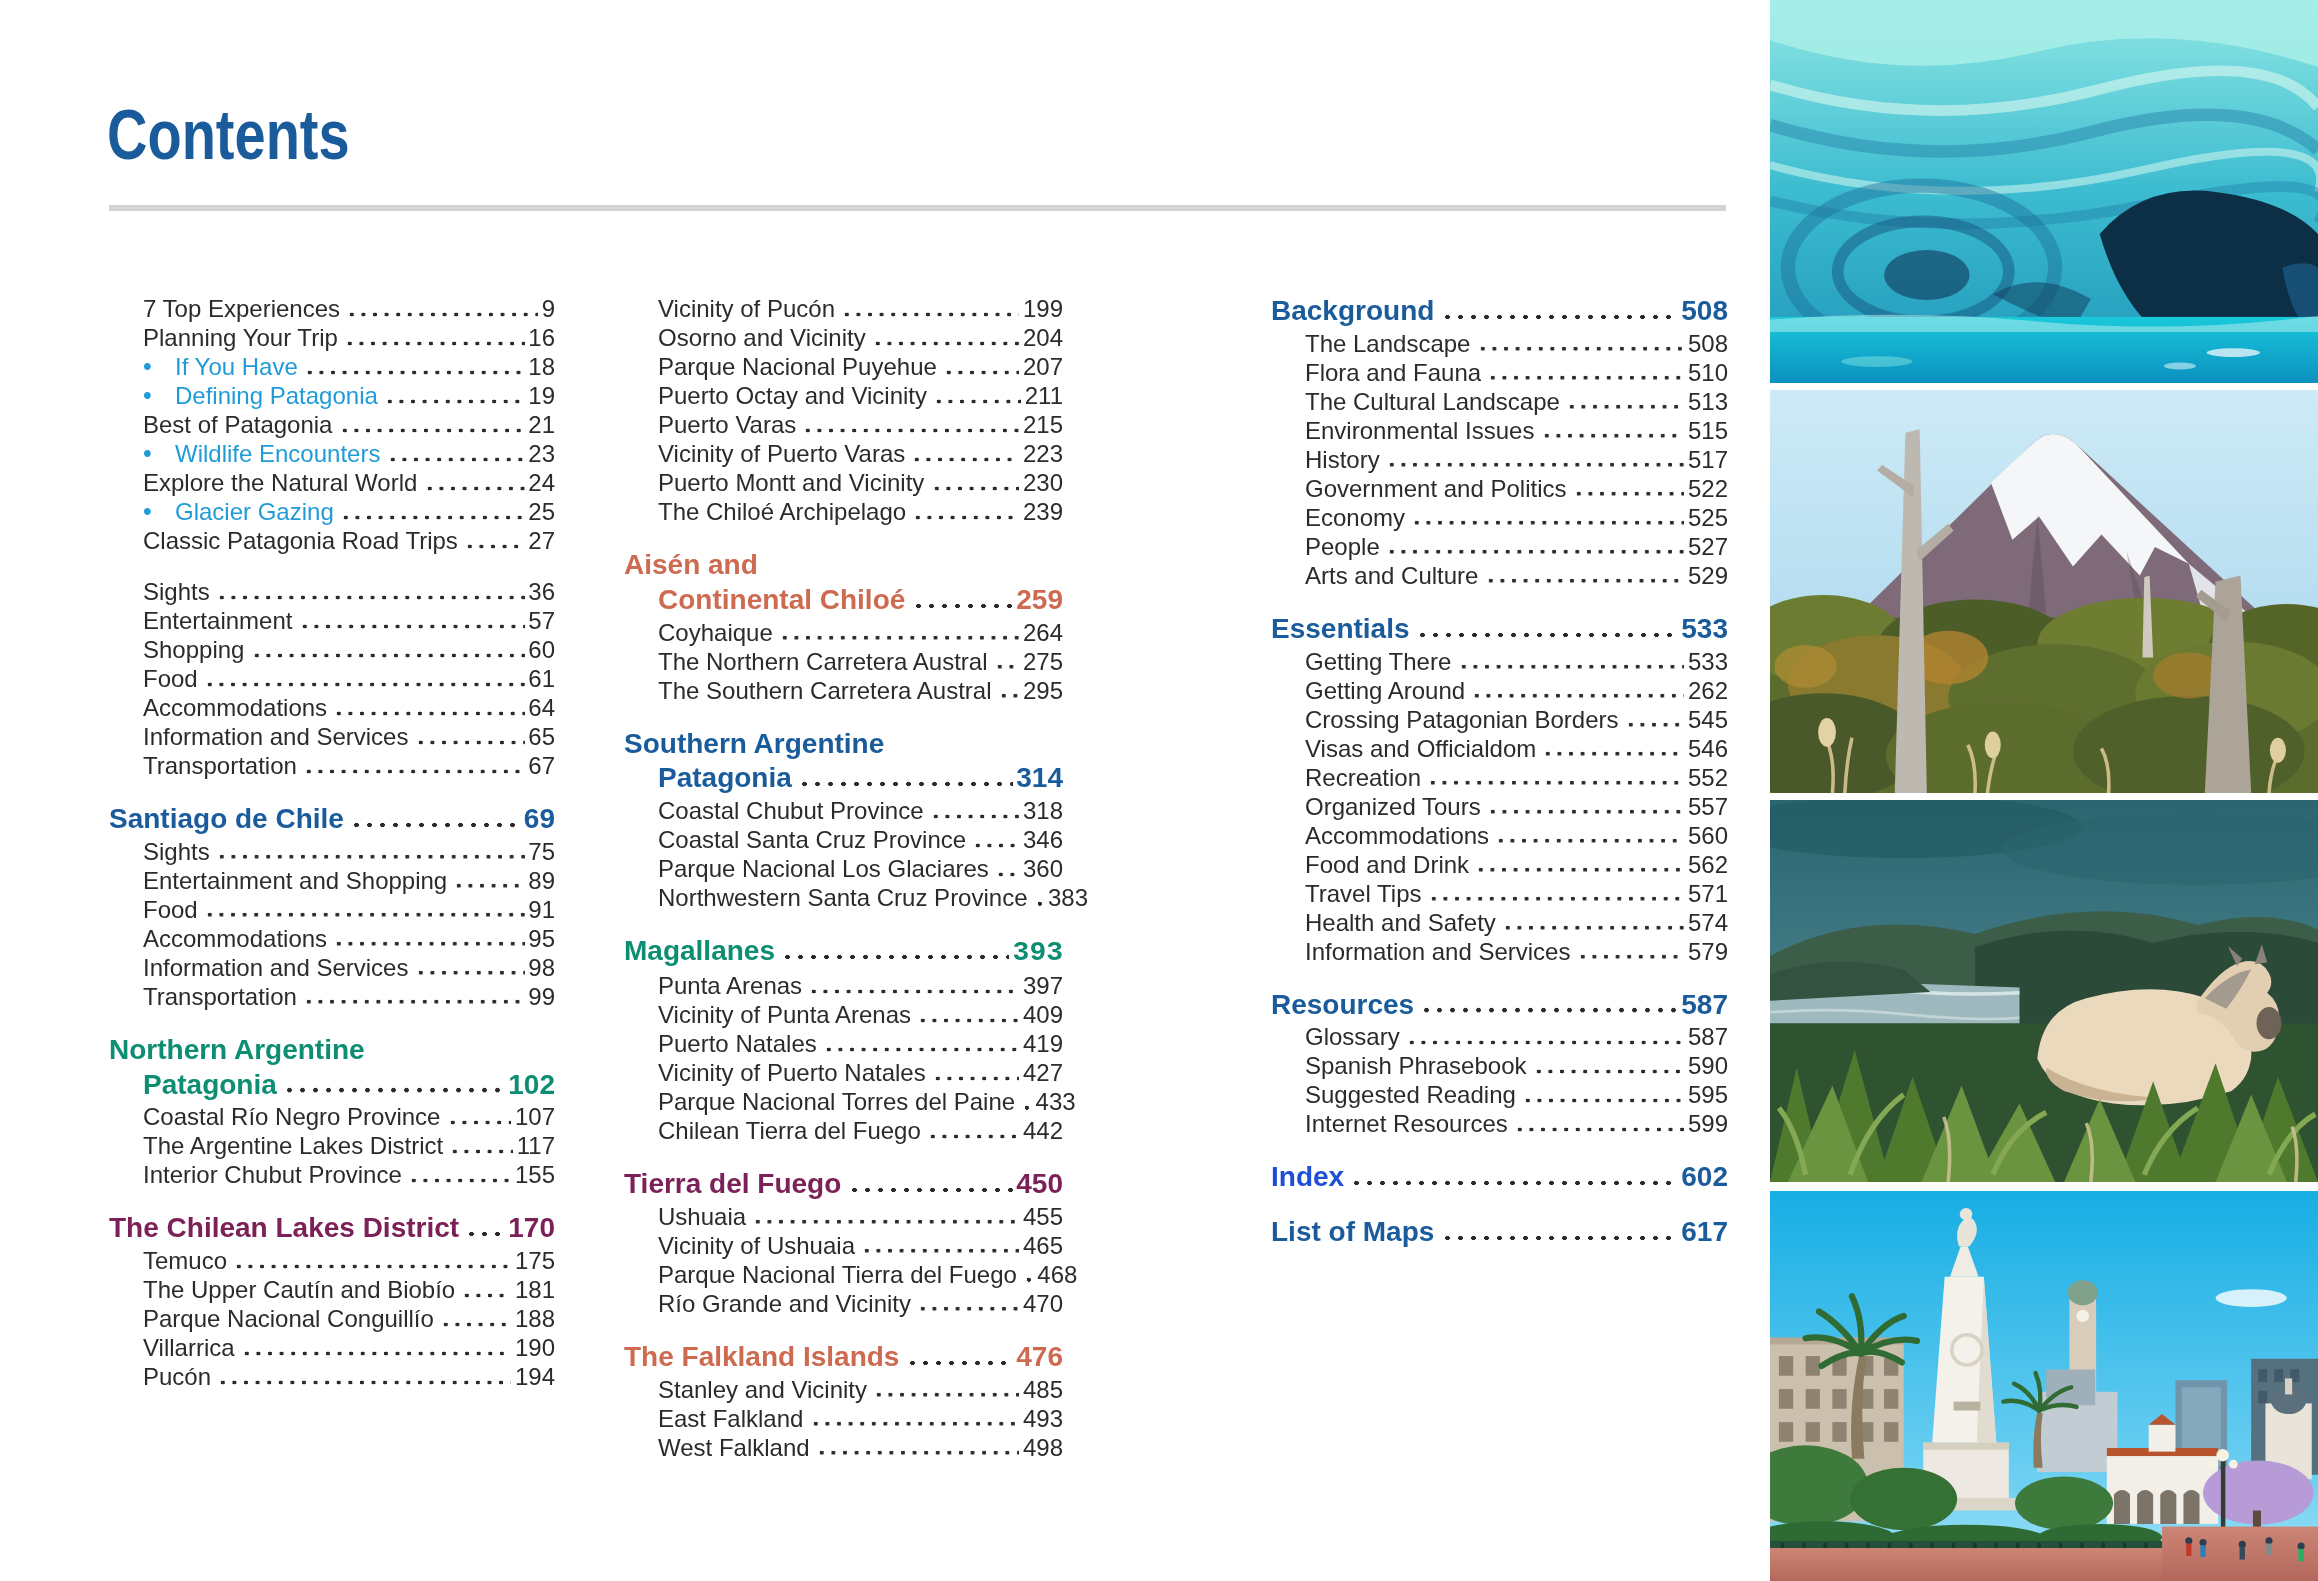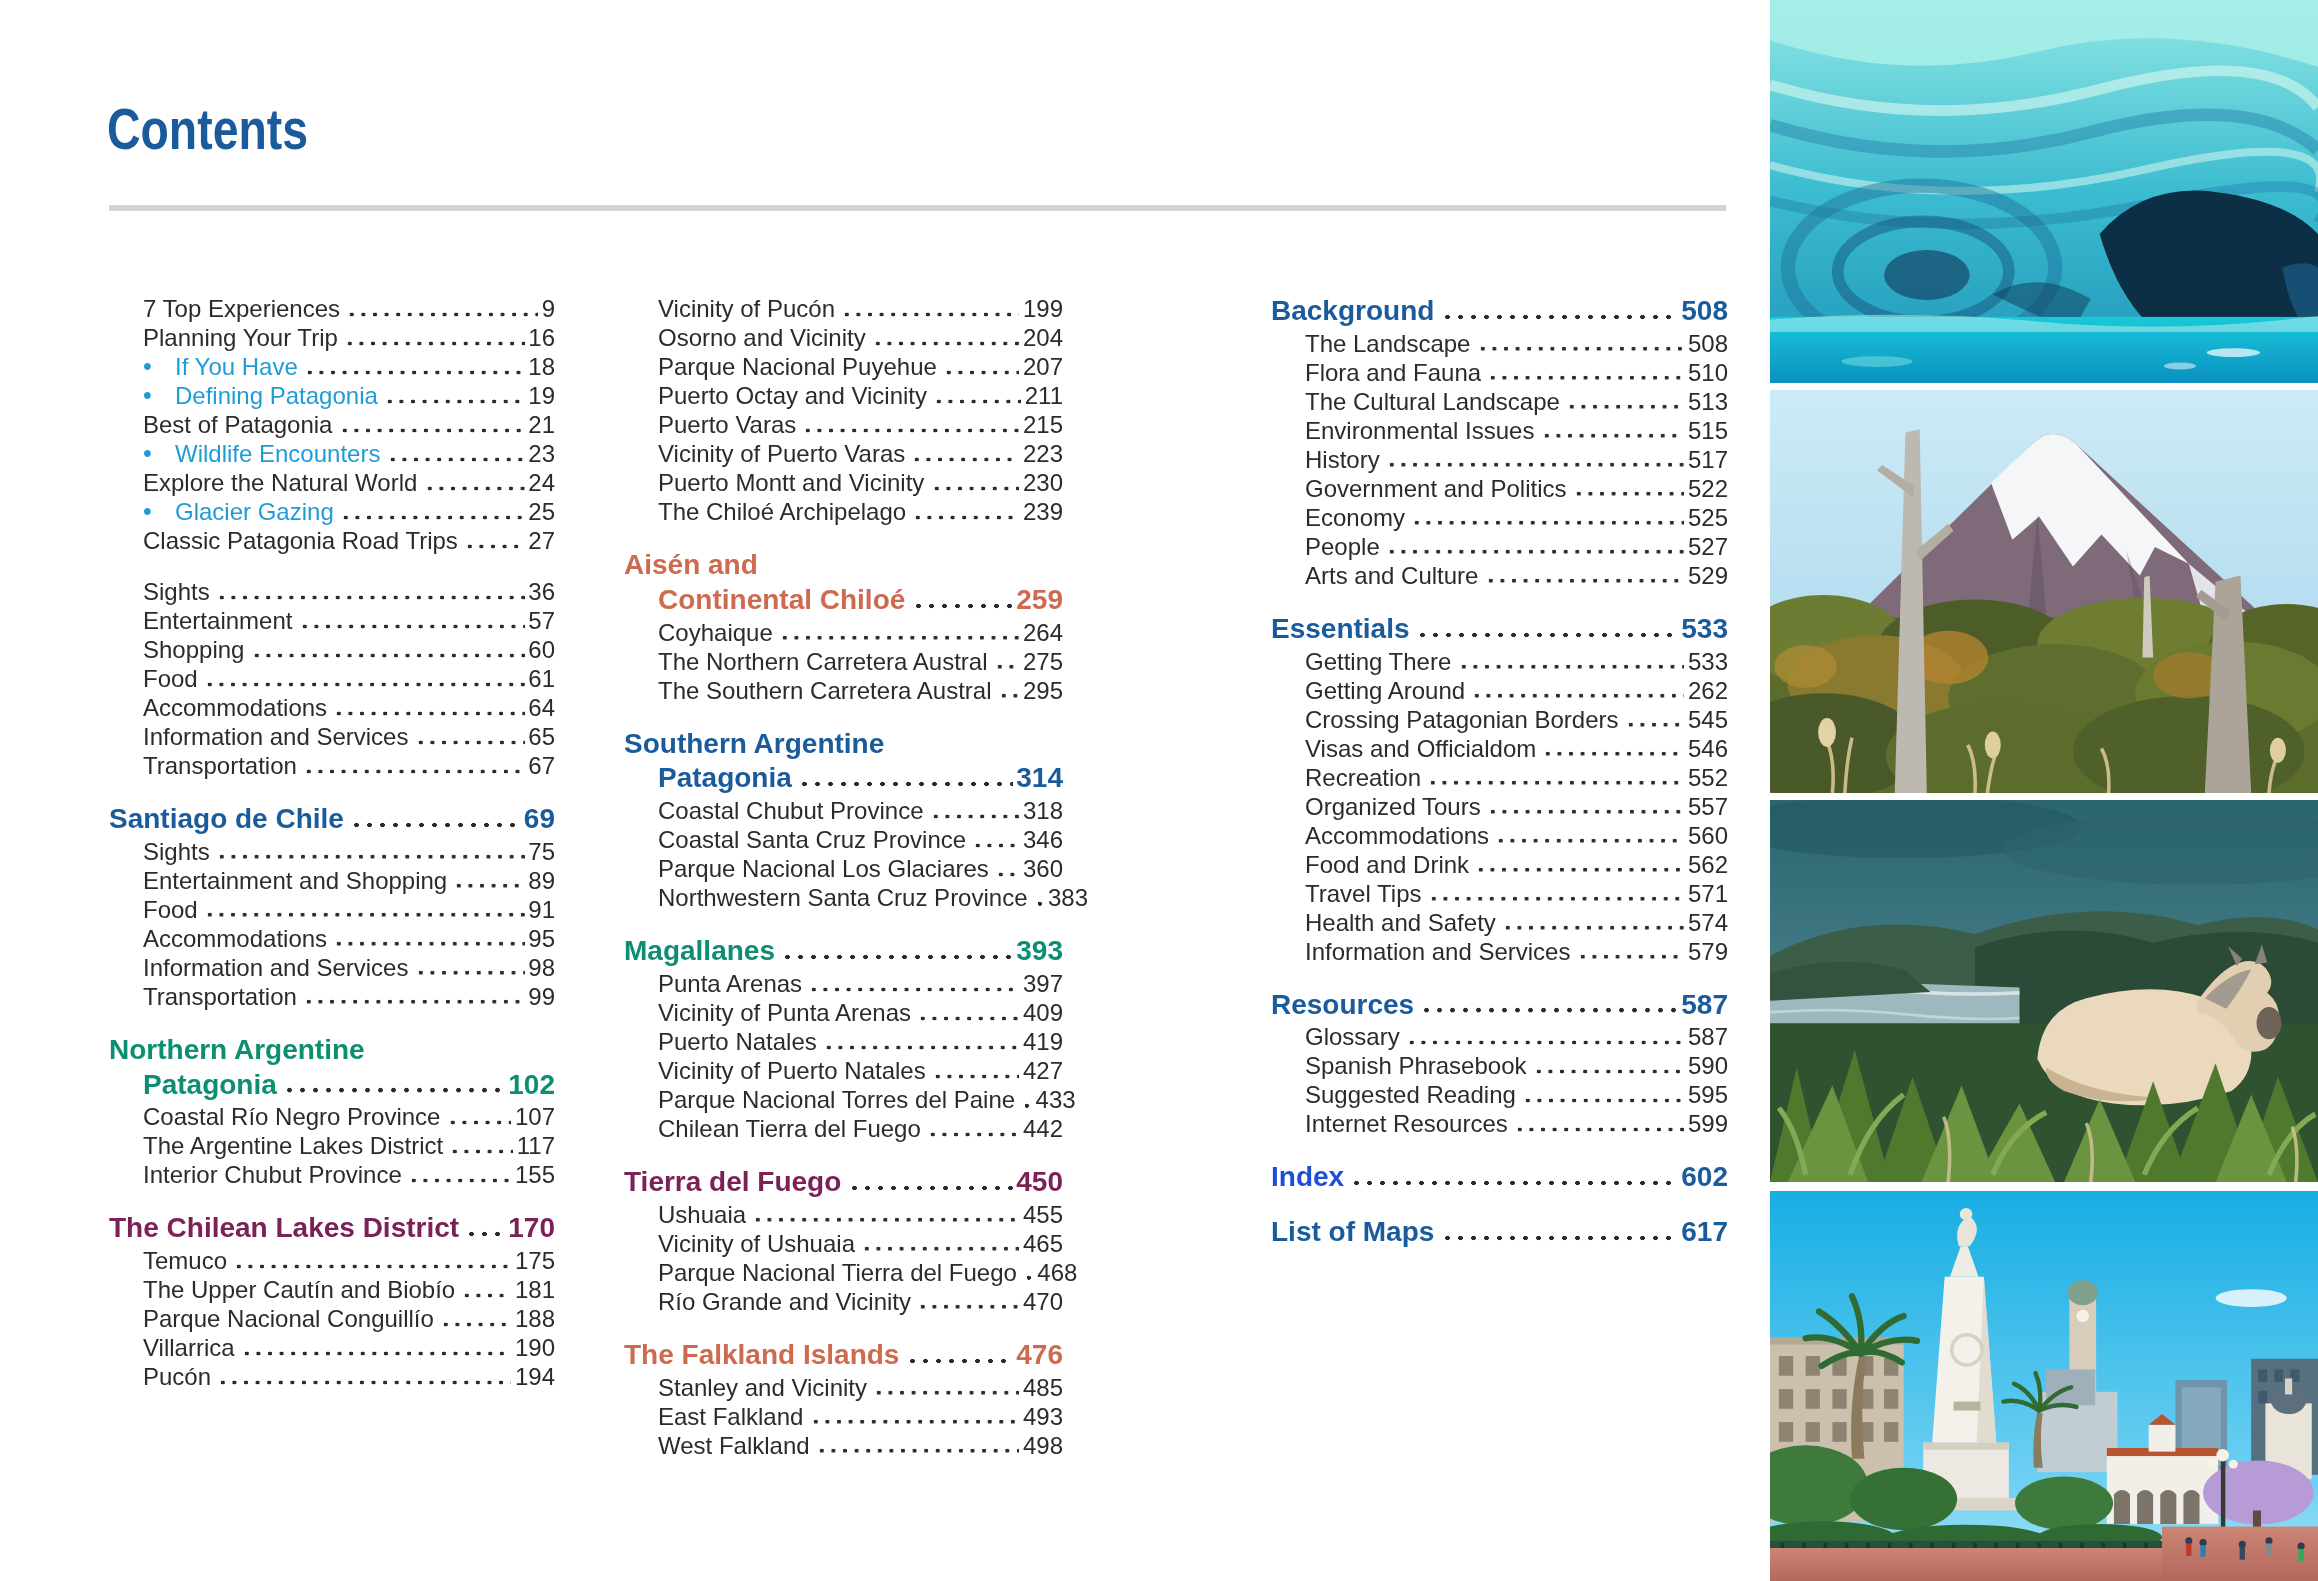--- a/index.html
+++ b/index.html
@@ -3,21 +3,21 @@
 <meta charset="utf-8">
 <style>
   html,body{margin:0;padding:0;}
   body{
     width:2319px;height:1581px;position:relative;background:#ffffff;
     font-family:"Liberation Sans", sans-serif;overflow:hidden;
     color:var(--body,#2e2a2b);
   }
   .page-title{
     position:absolute;left:107px;top:100px;
-    font-size:58px;font-weight:bold;color:var(--title-blue,#1a5b9c);
+    font-size:70px;font-weight:bold;color:var(--title-blue,#1a5b9c);
     line-height:1;white-space:nowrap;
   }
   .page-title .squeeze{display:inline-block;transform:scaleX(0.8);transform-origin:0 0;}
   .title-rule{
     position:absolute;left:109px;top:205px;width:1617px;height:6.2px;
     background:var(--rule,#d2d4d5);
   }
   .col{position:absolute;top:294px;}
   .col-1{left:109px;width:446px;}
   .col-2{left:624px;width:439px;}
@@ -341,21 +341,21 @@
       <div class="sub-row">
         <span class="sub-label">Northwestern Santa Cruz Province</span>
         <span class="dots"></span>
         <span class="pg">383</span>
       </div>
     </div>
     <div class="block">
       <div class="chapter-row">
         <span class="ch-label" style="color: rgb(13, 142, 114);">Magallanes</span>
         <span class="dots ch-dots"></span>
-        <span class="pg ch-pg" style="color: rgb(13, 142, 114);">393</span>
+        <span class="pg ch-pg" style="color: rgb(13, 142, 114); font-family: Liberation Mono, monospace;">393</span>
       </div>
       <div class="sub-row">
         <span class="sub-label">Punta Arenas</span>
         <span class="dots"></span>
         <span class="pg">397</span>
       </div>
       <div class="sub-row">
         <span class="sub-label">Vicinity of Punta Arenas</span>
         <span class="dots"></span>
         <span class="pg">409</span>

